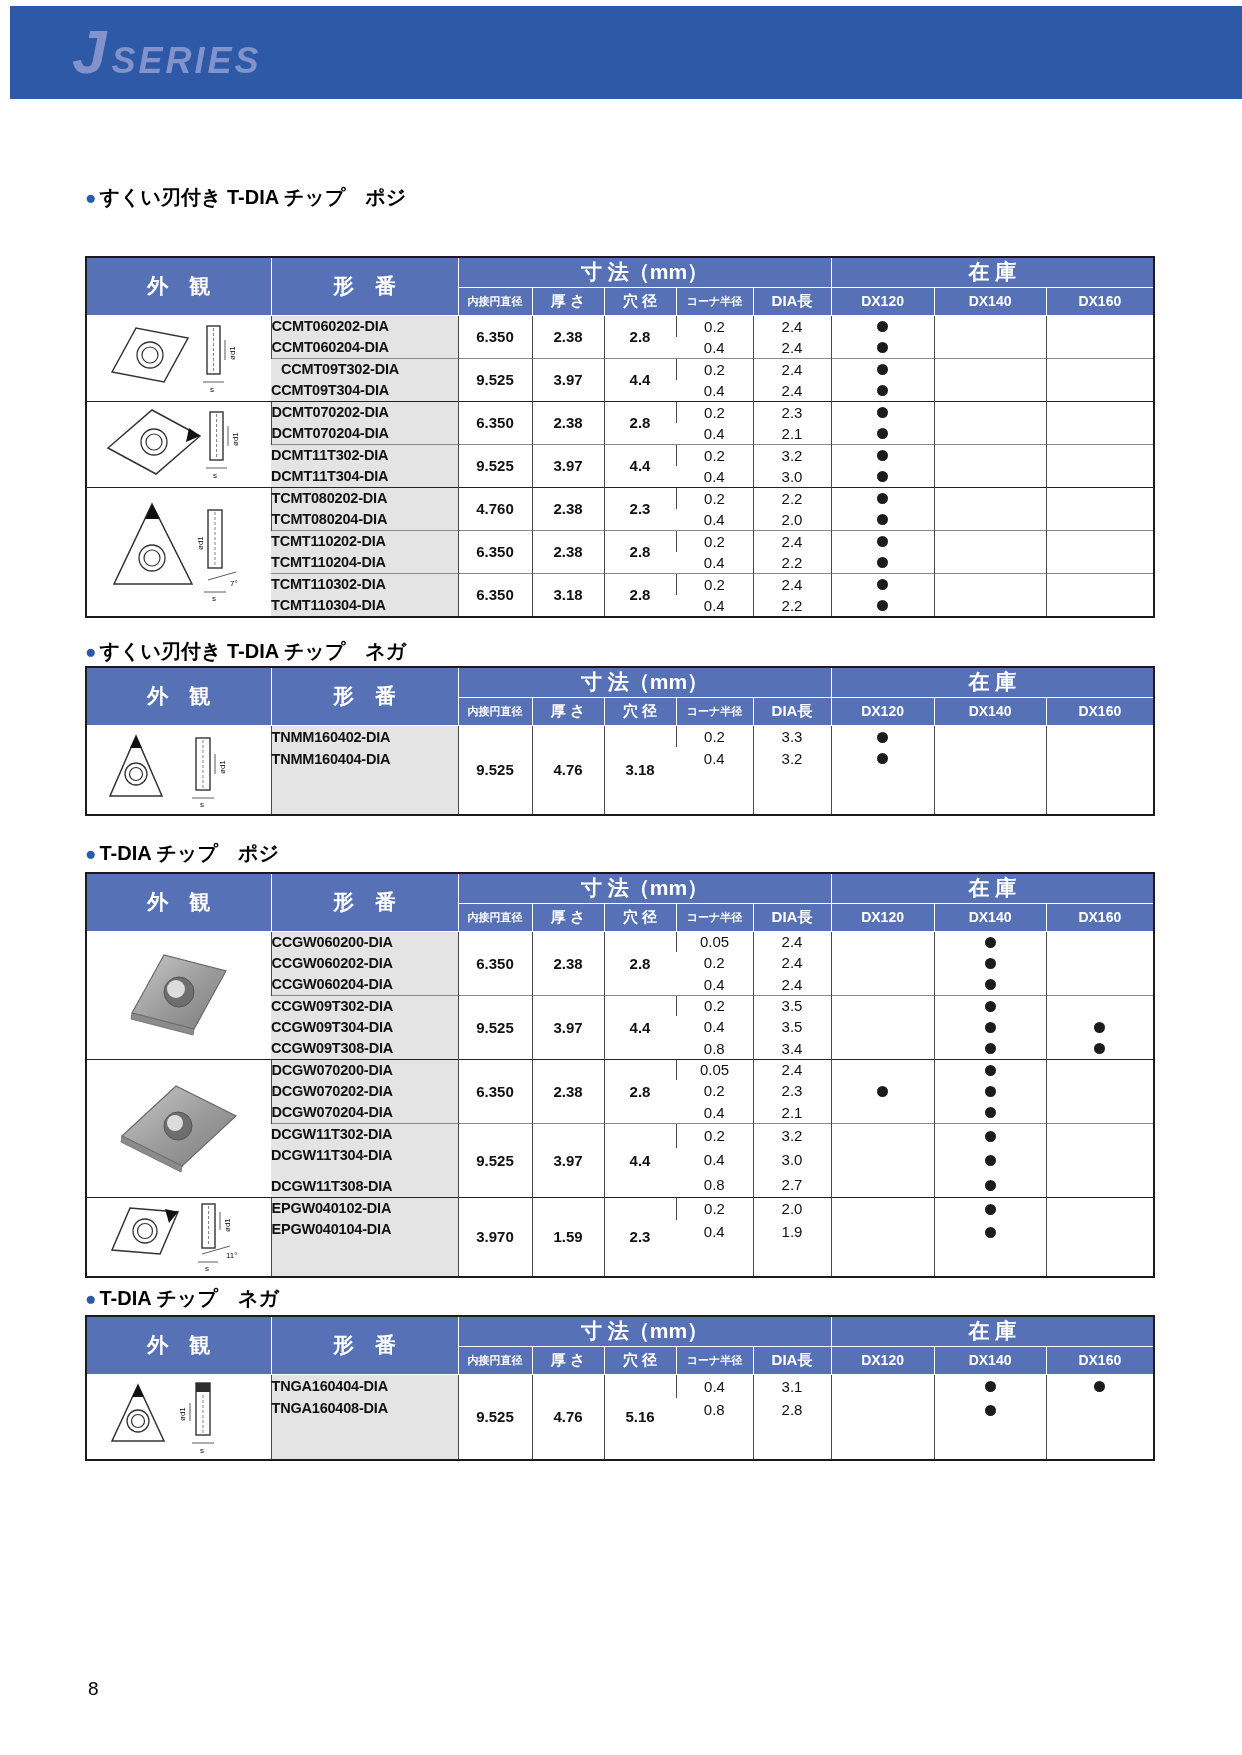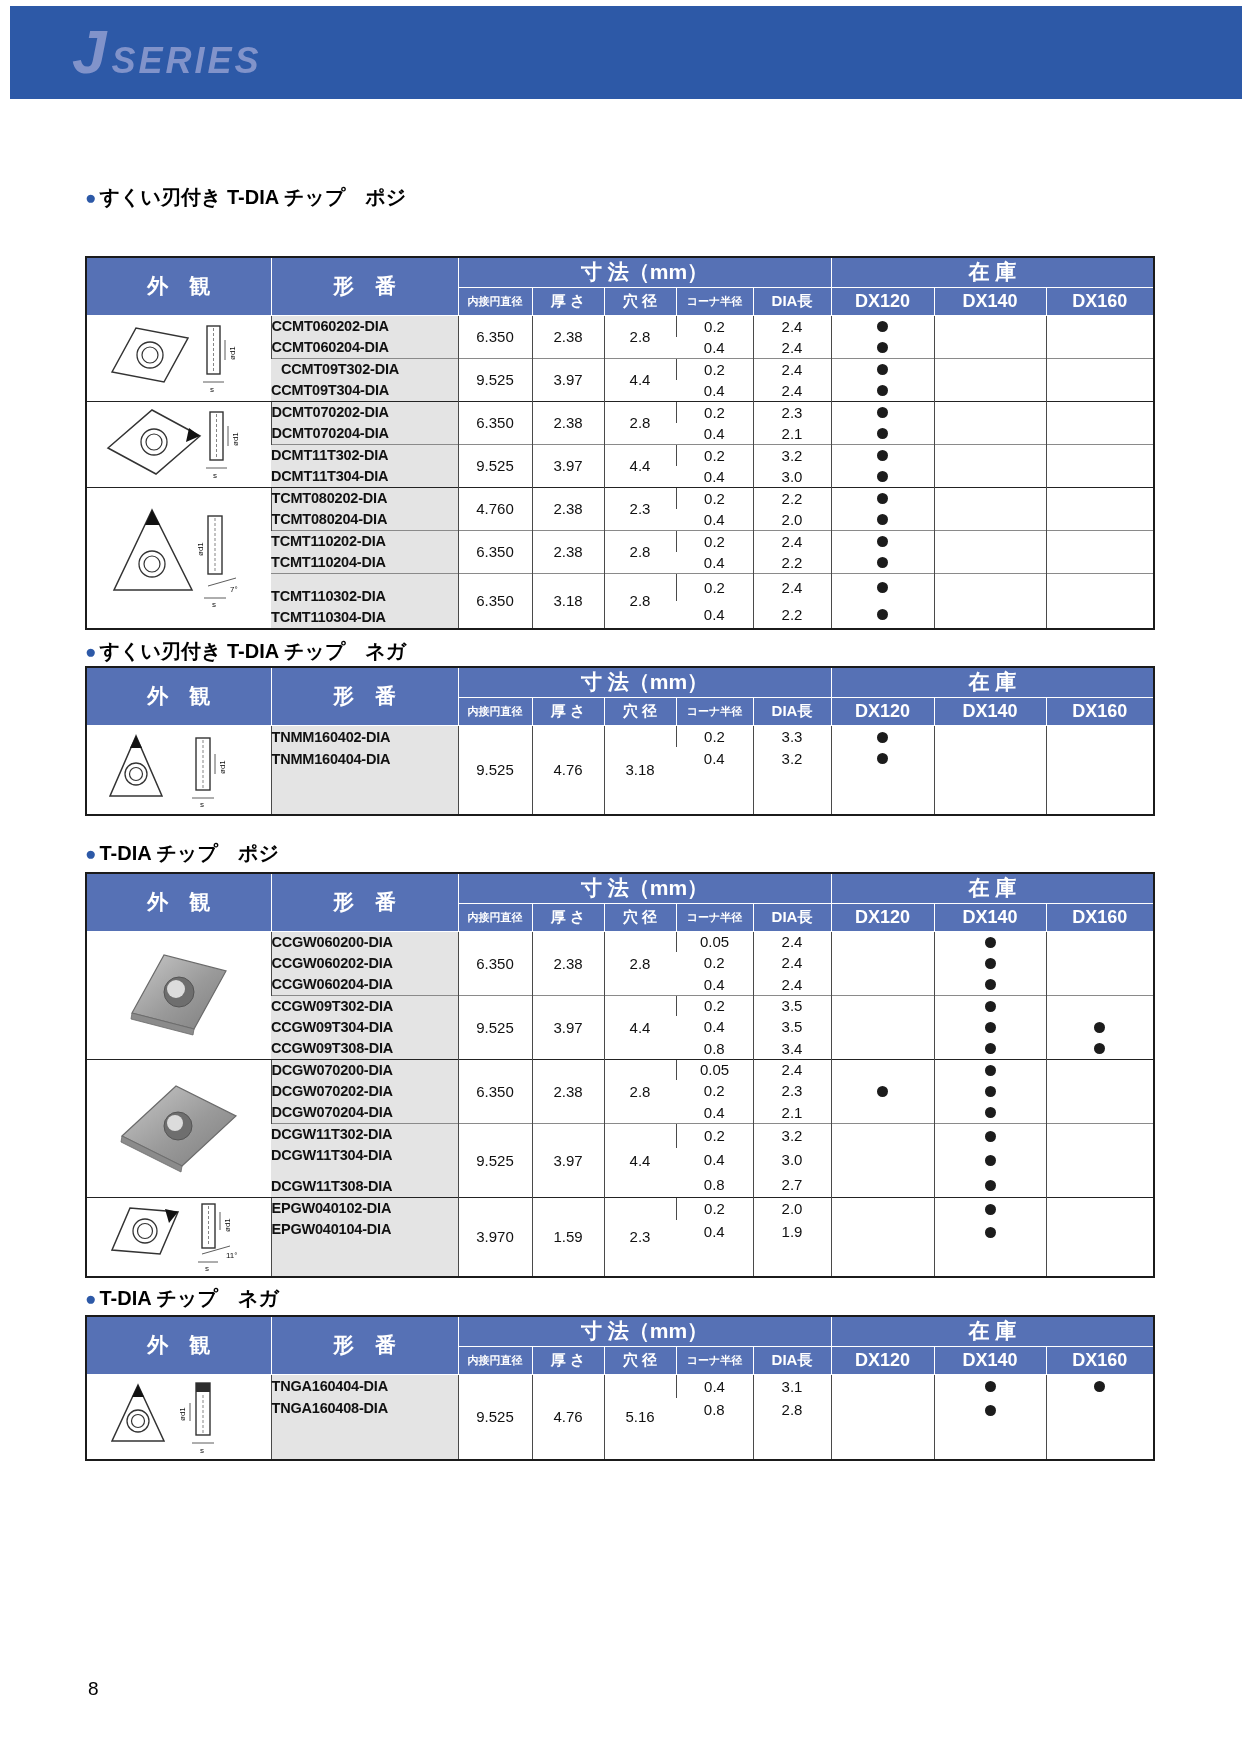--- a/index.html
+++ b/index.html
@@ -48,35 +48,35 @@
     border:2px solid #1b1b1b;background:#fff;
   }
   table.cat thead th{
     background:#5671b5;color:#fff;font-weight:bold;
     border:1px solid #ffffff;padding:0;text-align:center;
   }
   table.cat thead tr.h1{height:30px;font-size:21px;}
   table.cat thead tr.h2{height:28px;}
   th.small{font-size:11px;}
   th.mid{font-size:15px;}
-  th.grade{font-size:18px;}
+  th.grade{font-size:14px;}
 
   table.cat td{border-left:1px solid #4a4a4a;padding:0;}
   table.cat td:first-child{border-left:none;}
   tr.shape-start td{border-top:1.6px solid #222;}
   tr.group-start td{border-top:1px solid #8a8a8a;}
 
   td.appearance{background:#fff;text-align:center;vertical-align:middle;}
   td.model{
     background:#e4e4e4;text-align:left;vertical-align:top;
     padding:2px 0 0 14px;font-weight:bold;font-size:14.5px;letter-spacing:-0.2px;
   }
   .mline{display:flex;align-items:center;}
   td.num{text-align:center;font-size:15px;color:#111;}
-  td.merged{vertical-align:middle;}
+  td.merged{vertical-align:middle;font-weight:bold;}
   td.stockcell{text-align:center;vertical-align:middle;}
   .dot{
     display:inline-block;width:11px;height:11px;border-radius:50%;
     background:#1c1c1c;vertical-align:middle;
   }
   .page-num{position:absolute;left:88px;top:1678px;font-size:19px;color:#000;}
 </style>
 </head>
 <body>
 
@@ -278,21 +278,21 @@
         </tr>
         <tr class="subrow" style="height: 21px;">
           <td class="num">0.4</td>
           <td class="num">2.2</td>
           <td class="stockcell"><span class="dot"></span></td>
           <td class="stockcell"></td>
           <td class="stockcell"></td>
         </tr>
         <tr class="group-start" style="height: 21px;">
           <td class="model" rowspan="2">
-            <div class="mline" style="height: 21px; margin-top: 12px;">TCMT110302-DIA</div>
+            <div class="mline" style="height: 21px;">TCMT110302-DIA</div>
             <div class="mline" style="height: 21px;">TCMT110304-DIA</div>
           </td>
           <td class="num merged" rowspan="2">6.350</td>
           <td class="num merged" rowspan="2">3.18</td>
           <td class="num merged" rowspan="2">2.8</td>
           <td class="num">0.2</td>
           <td class="num">2.4</td>
           <td class="stockcell"><span class="dot"></span></td>
           <td class="stockcell"></td>
           <td class="stockcell"></td>

